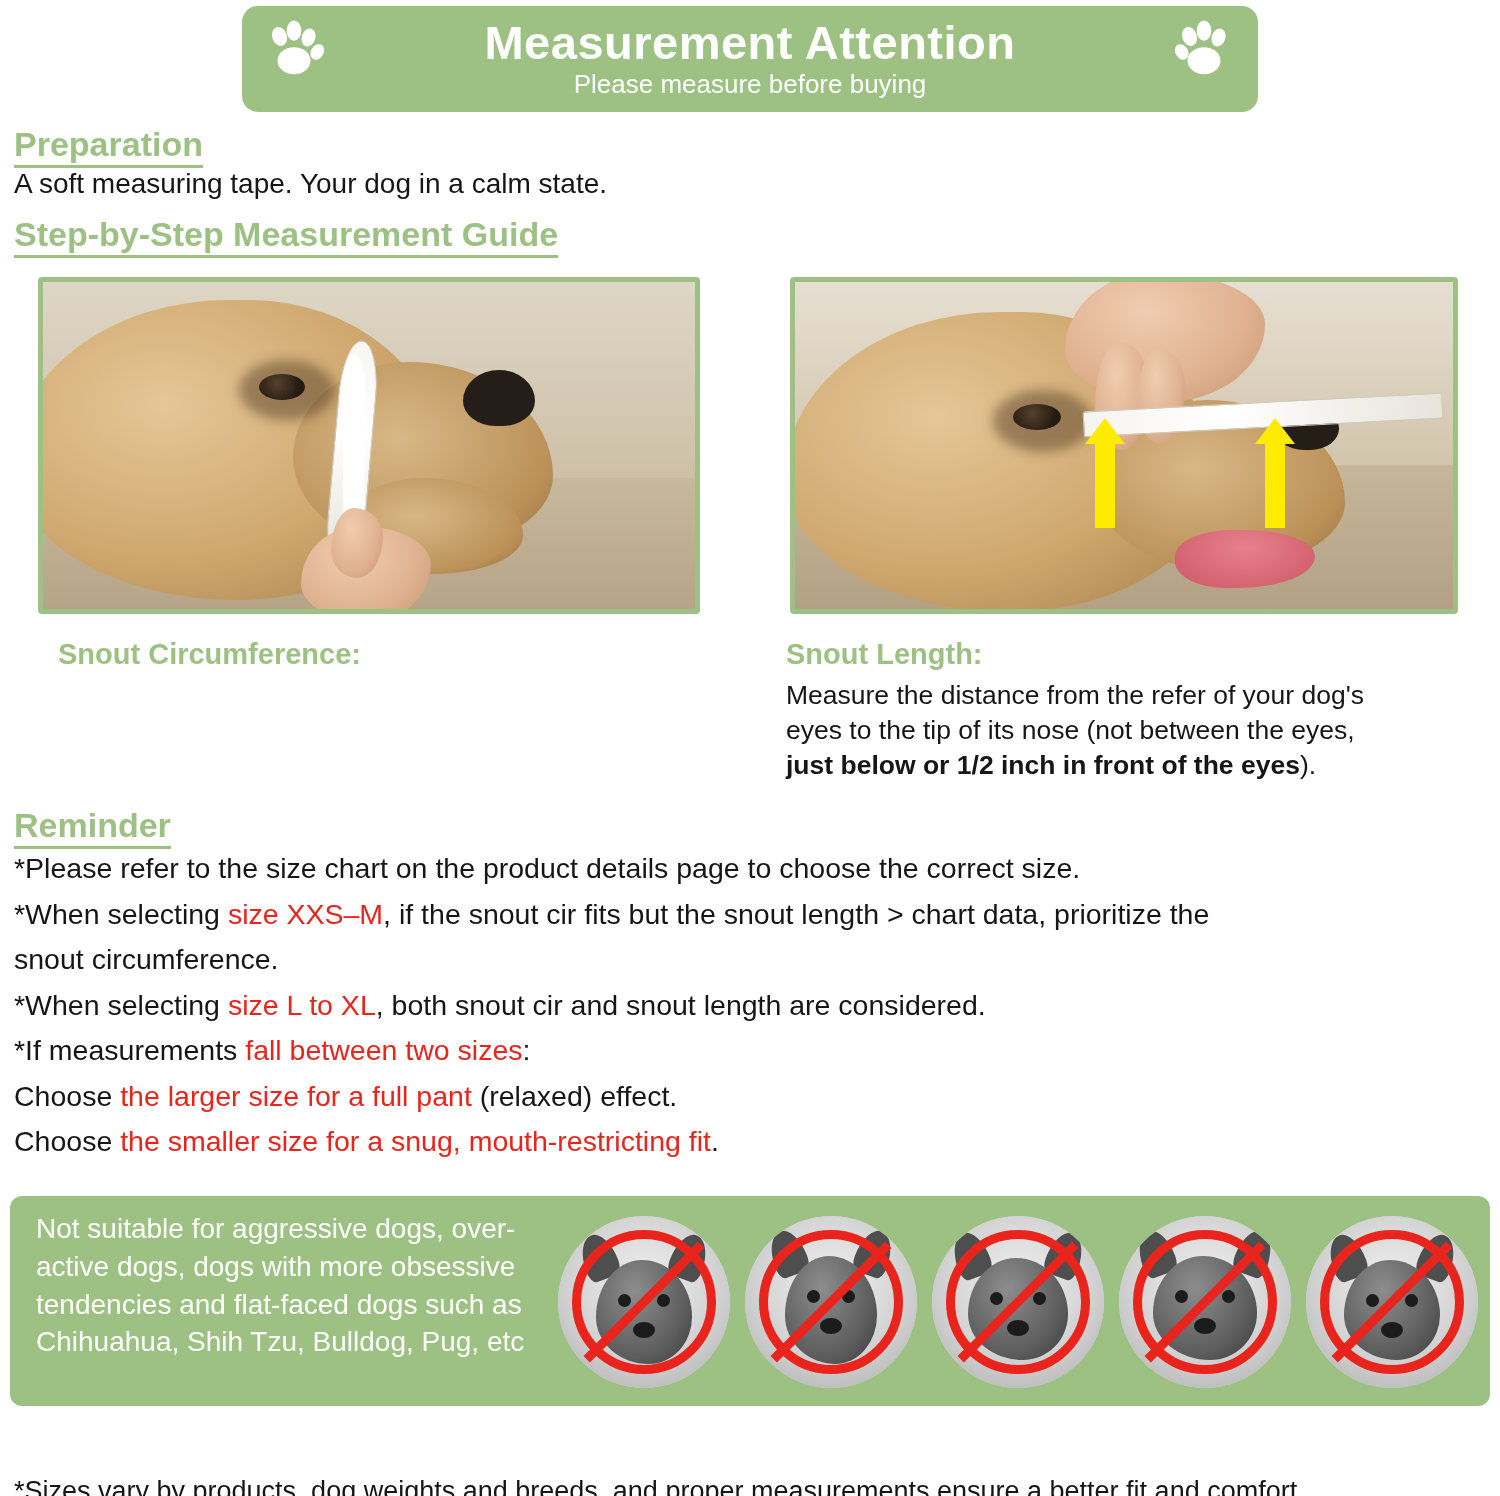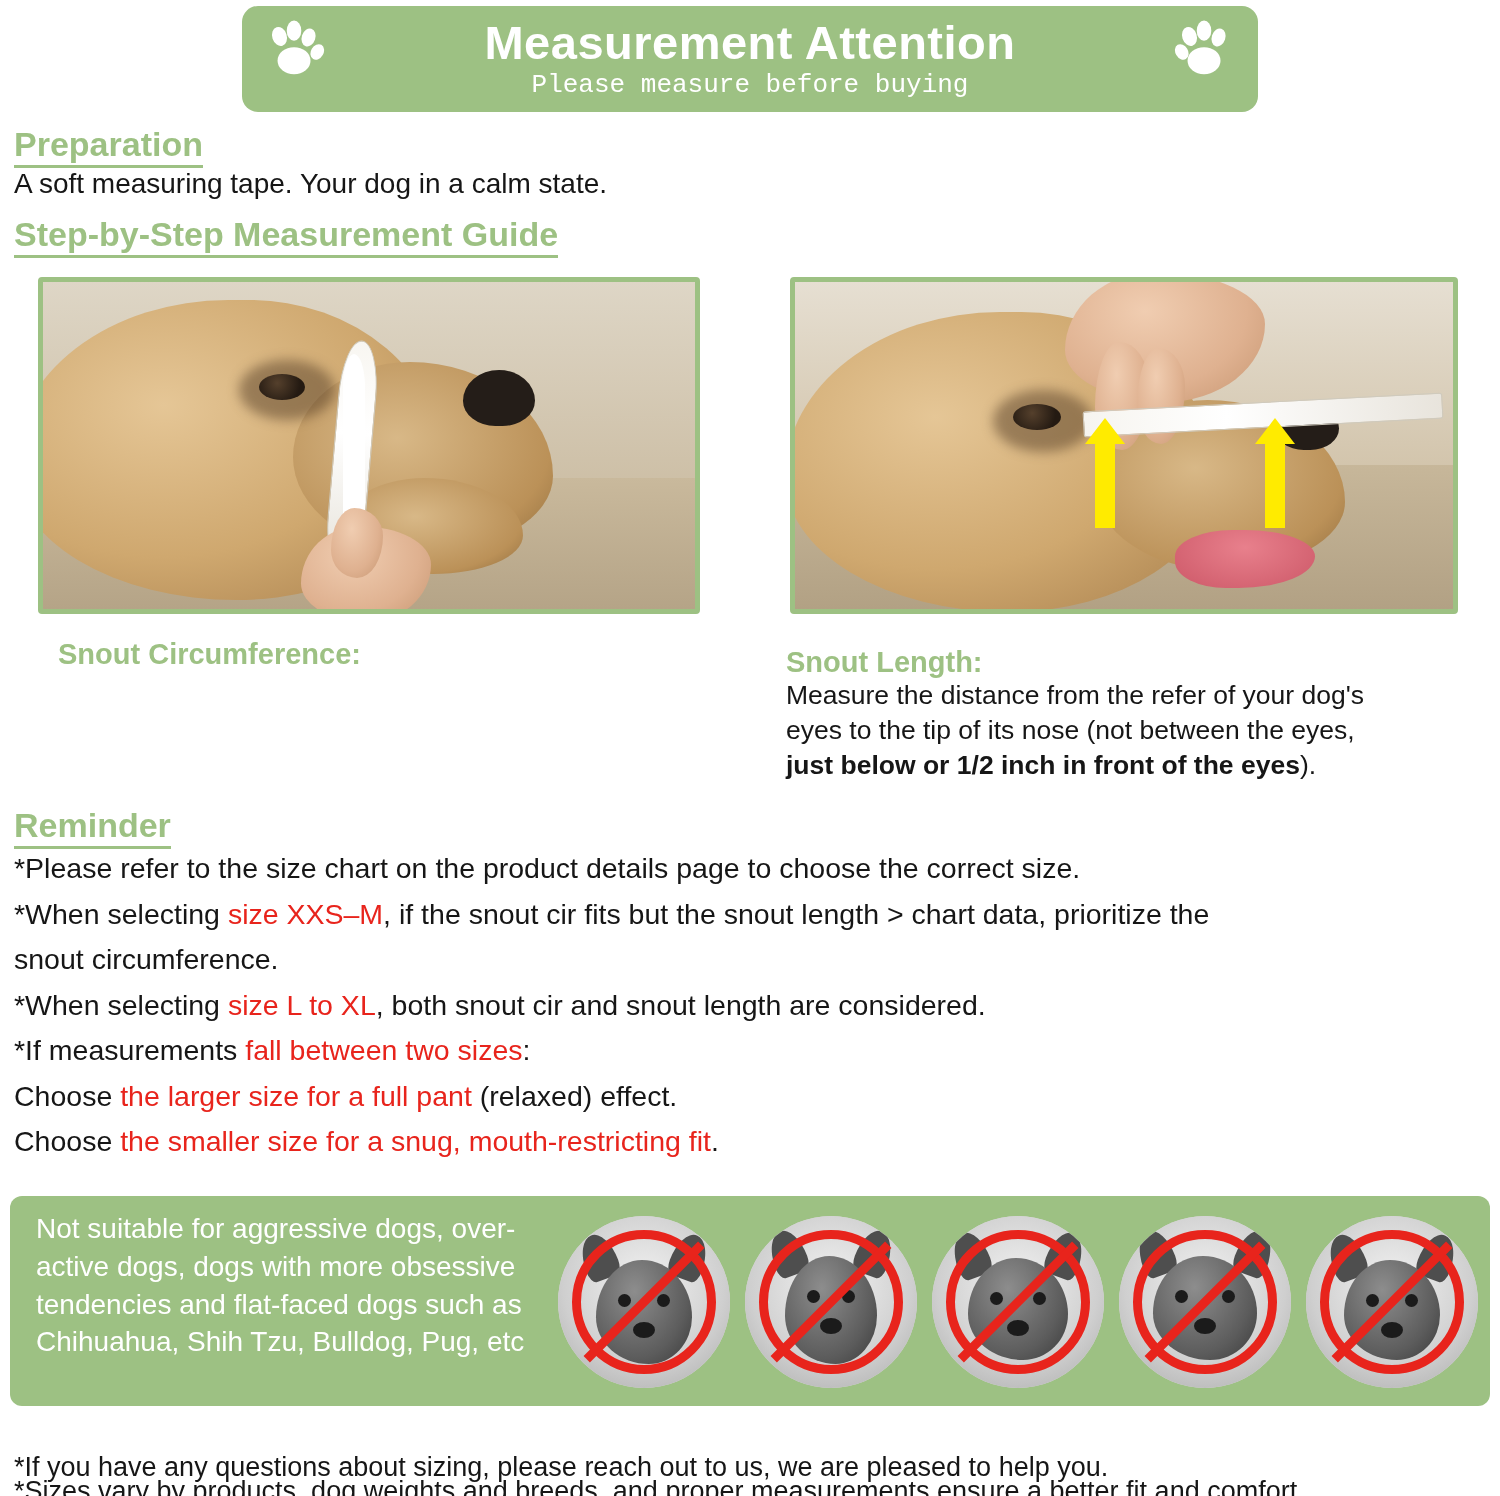--- a/index.html
+++ b/index.html
@@ -34,21 +34,20 @@
     font-weight: bold;
     letter-spacing: 0.5px;
     line-height: 1.05;
     text-align: center;
   }
   .banner-sub {
     color: #ffffff;
     font-size: 26px;
     text-align: center;
     margin-top: 2px;
-    font-family: Liberation Mono, monospace;
   }
   .paw {
     position: absolute;
     top: 14px;
     width: 62px; height: 62px;
     color: #ffffff;
   }
   .paw.left { left: 22px; }
   .paw.right { right: 22px; }
 
@@ -321,21 +320,21 @@
       <div class="arrow-head" style="left:290px; top:136px;"></div>
     </div>
     <div>
       <div class="arrow-body" style="left:470px; top:160px; width:20px; height:86px; position:absolute;"></div>
       <div class="arrow-head" style="left:460px; top:136px;"></div>
     </div>
   </div>
 
   <div class="cap-title" style="left:58px; top:638px;">Snout Circumference:</div>
 
-  <div class="cap-title" style="left:786px; top:638px;margin-top:8px;">Snout Length:</div>
+  <div class="cap-title" style="left:786px; top:638px;">Snout Length:</div>
   <div class="cap-text" style="left:786px; top:678px; width:680px;">
     <span>Measure the distance from the refer of your dog's</span><br>
     <span>eyes to the tip of its nose (not between the eyes,</span><br>
     <b>just below or 1/2 inch in front of the eyes</b><span>).</span>
   </div>
 
   <div class="sec-head" style="left:14px; top:806px;">Reminder</div>
 
   <div id="reminder-lines">
       <div class="rem-line" style="left: 14px; top: 850px;"><span>*Please refer to the size chart on the product details page to choose the correct size.</span></div>
@@ -407,15 +406,14 @@
           <div class="bw-eye" style="left:99px;top:78px;width:13px;height:13px;"></div>
           <div class="bw-nose" style="left:75px;top:106px;width:22px;height:16px;"></div>
           <div class="no-sign">
             <div class="no-bar"></div>
           </div>
         </div>
       </div>
   </div>
 
   <div class="foot-line" style="left:14px; top:1476px;">*Sizes vary by products, dog weights and breeds, and proper measurements ensure a better fit and comfort.</div>
-  <div class="foot-line" style="left:14px; top:1452px;">*If you have any questions about sizing, please reach out to us, we are pleased to help you.</div>
 
 </div>
 
 </body></html>

